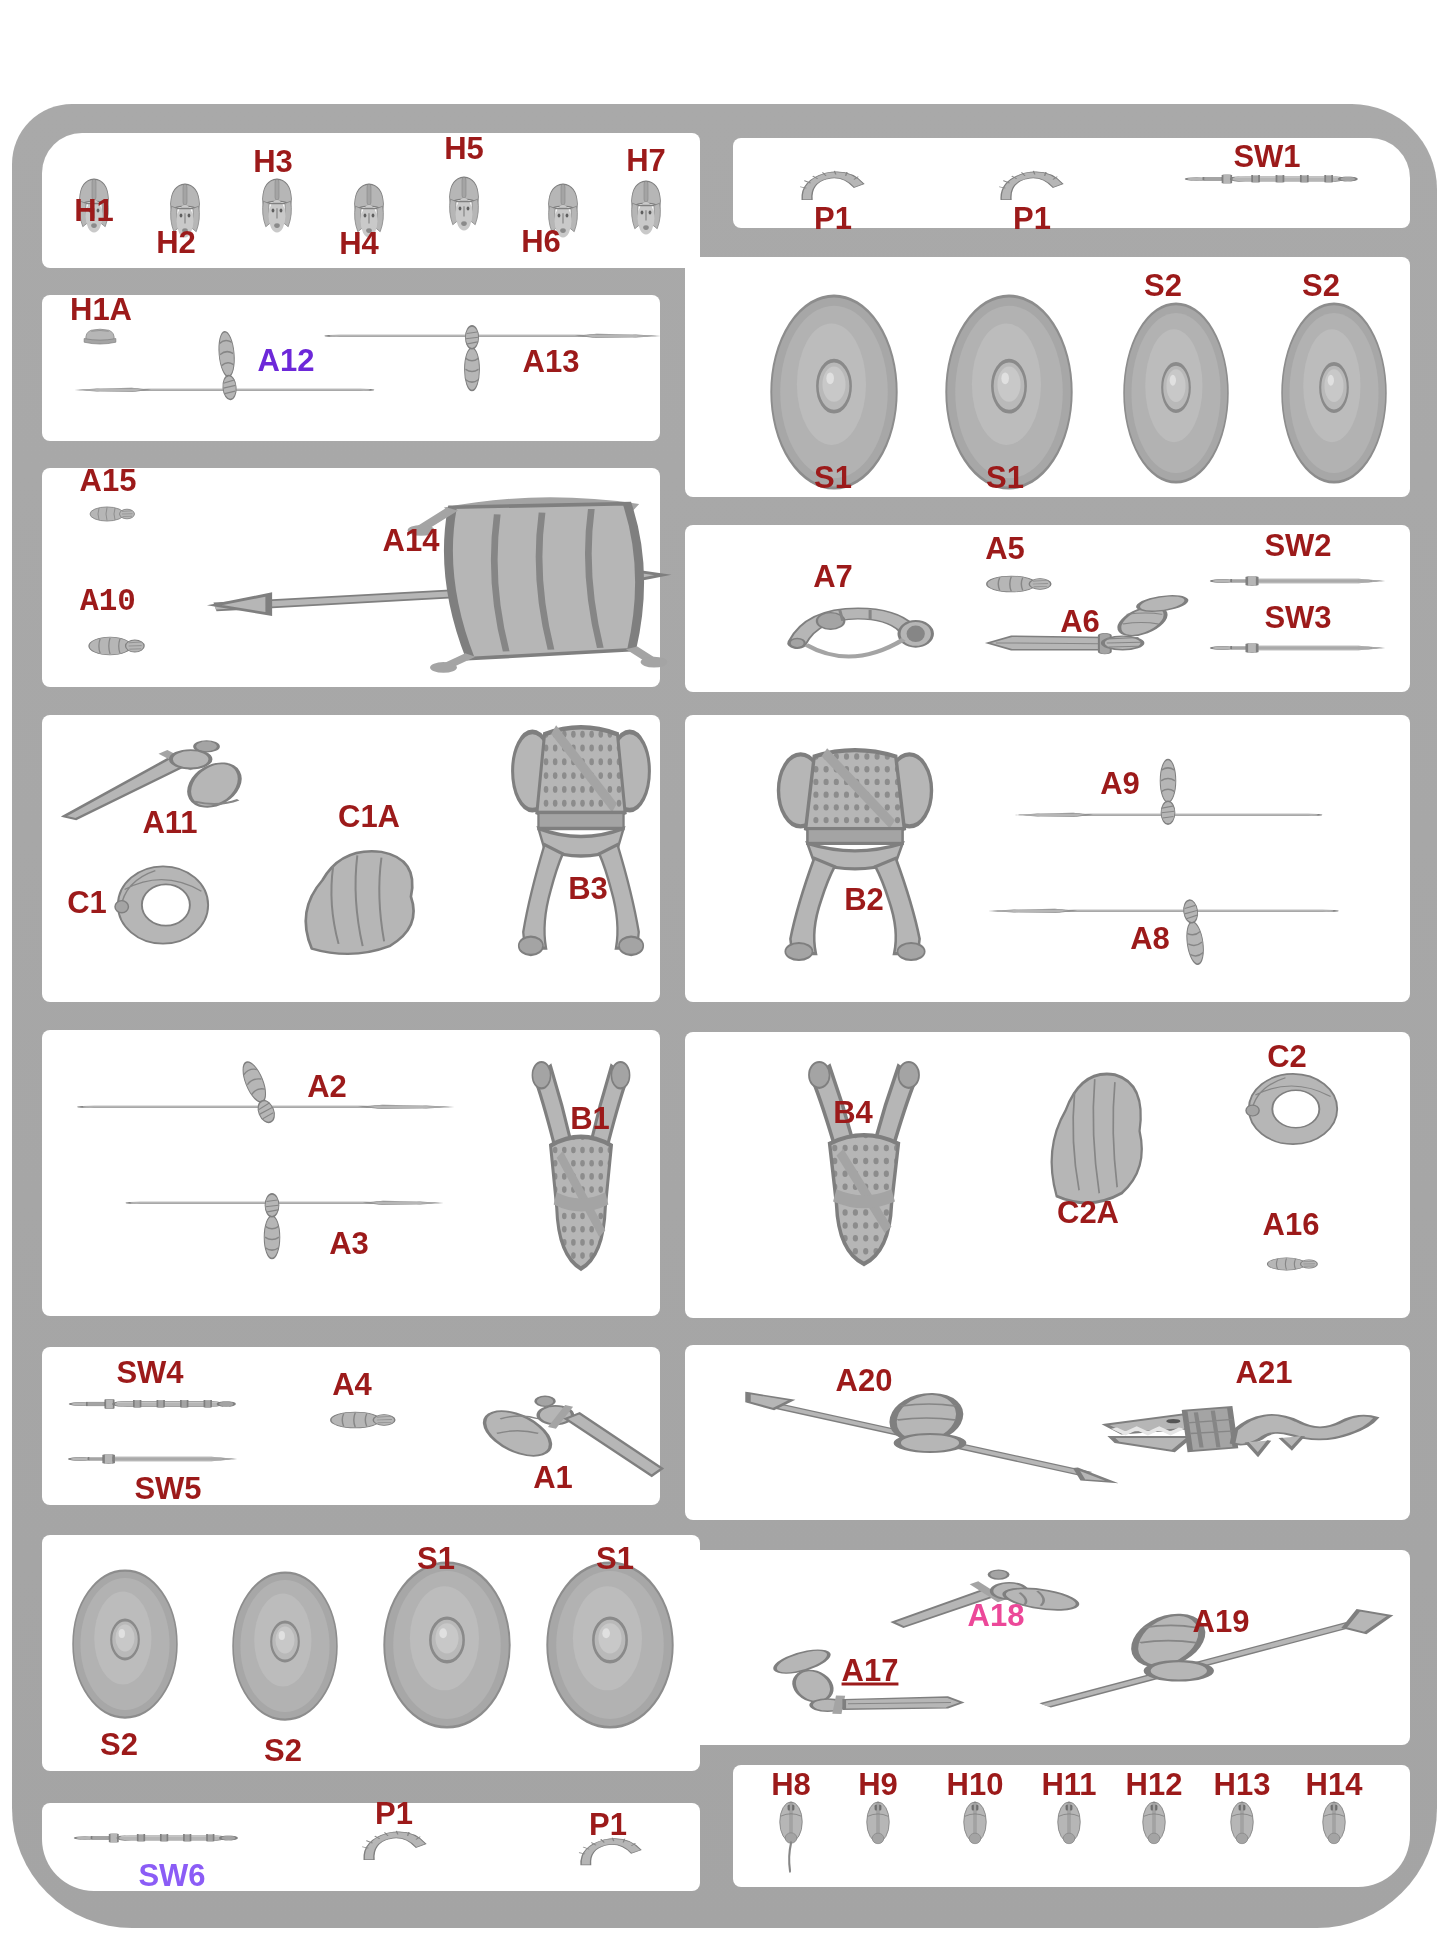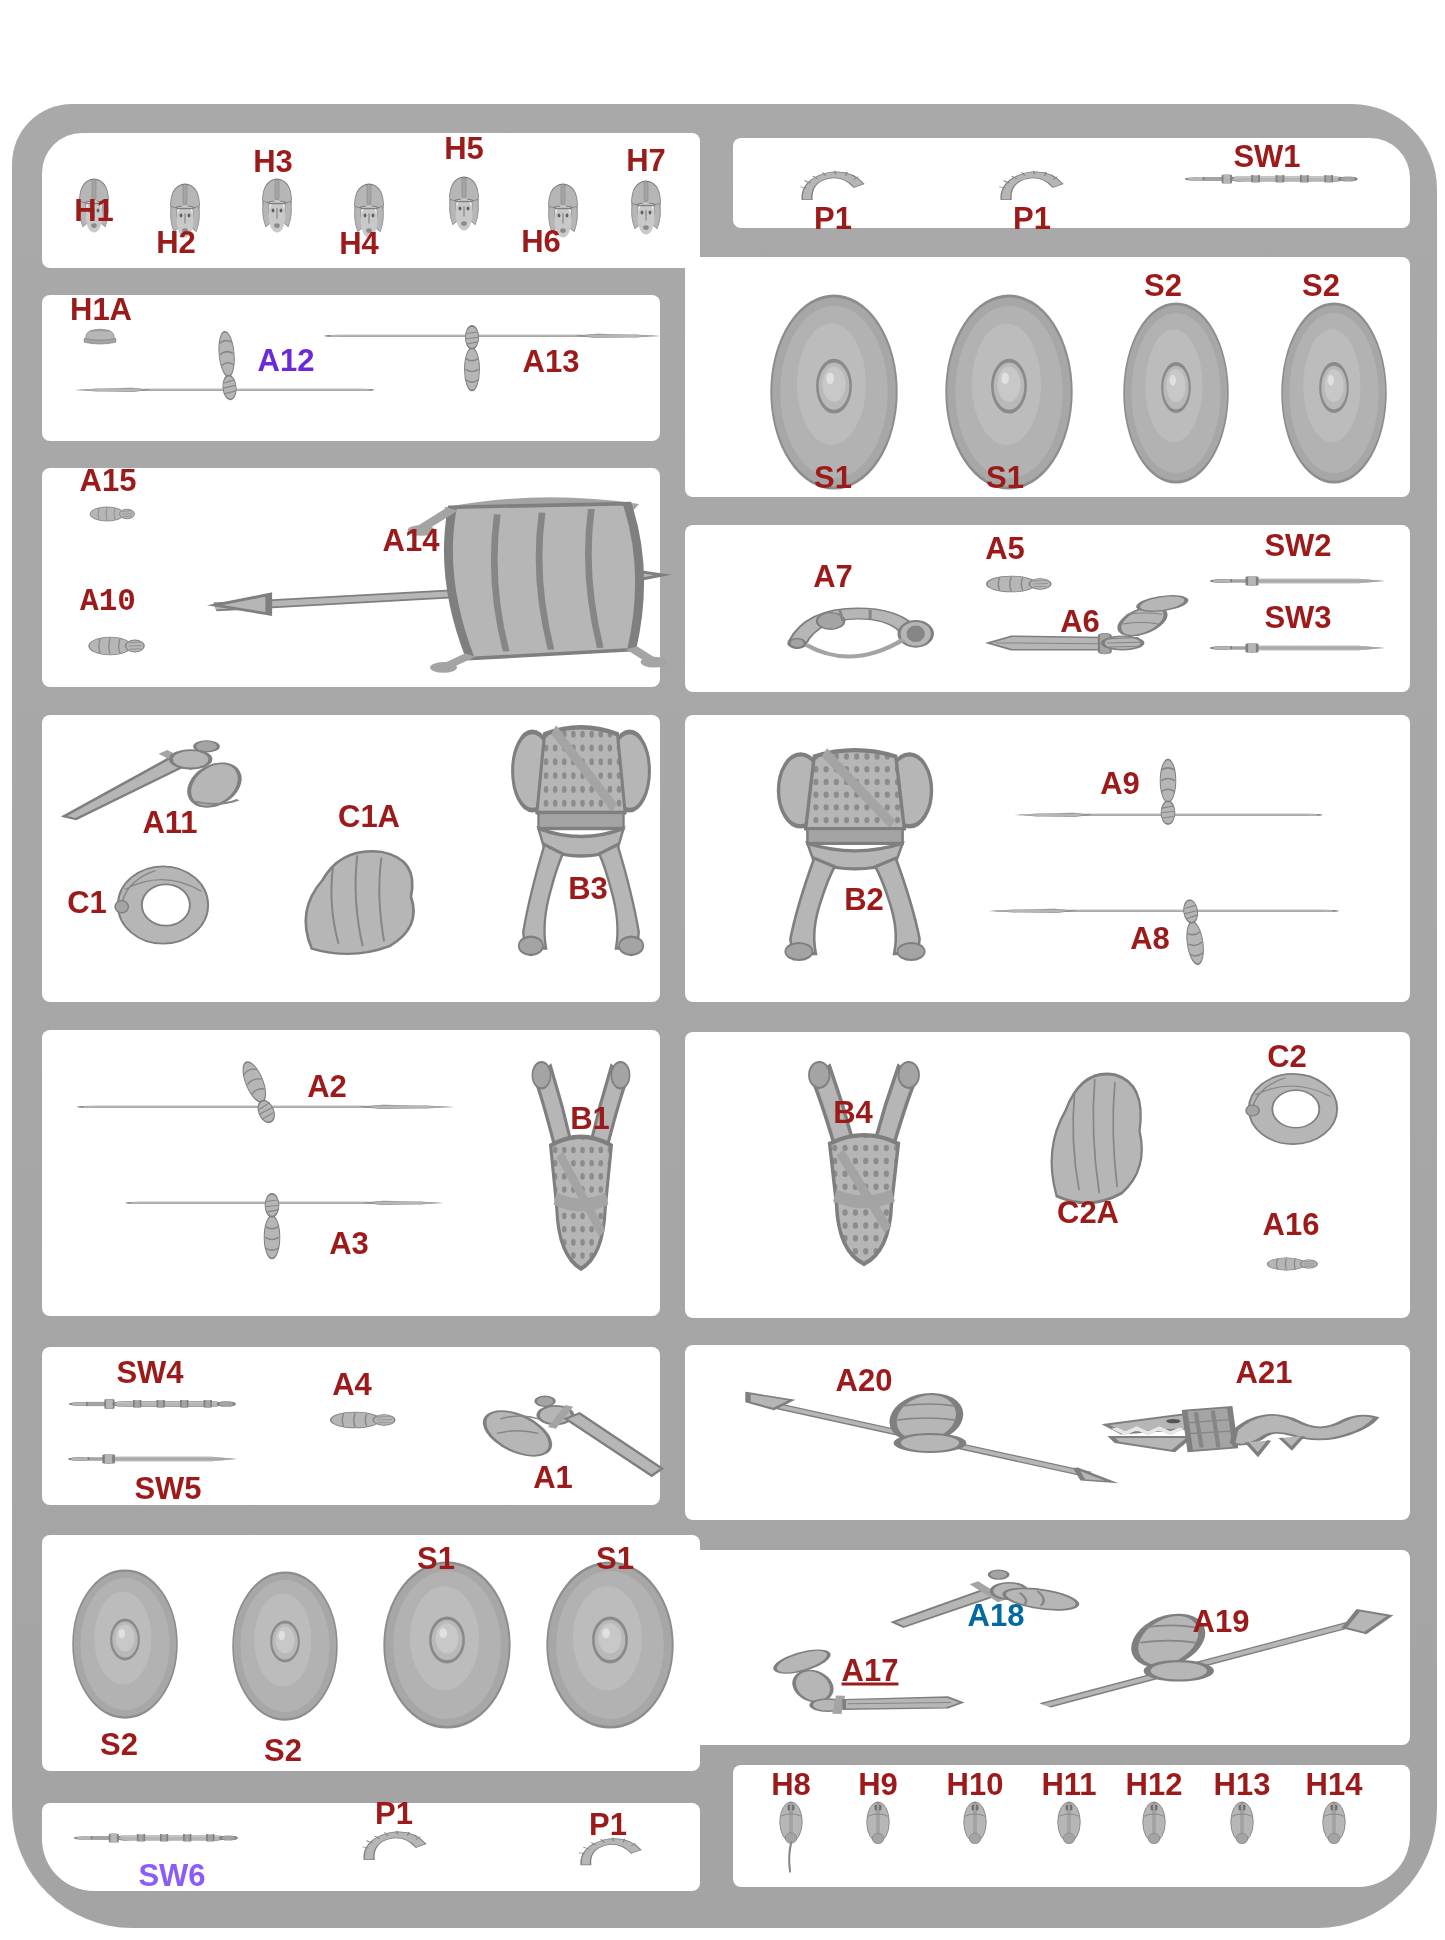--- a/index.html
+++ b/index.html
@@ -993,21 +993,21 @@
       <div class="part" style="left: 1038px; top: 1606px; width: 352px; height: 108px;">
         <svg viewBox="0 0 100 100" preserveAspectRatio="none">
    <path d="M2,92 L90,16" stroke="#7f7f7f" stroke-width="5"></path>
    <path d="M2,92 L90,16" stroke="#b6b6b6" stroke-width="3"></path>
    <polygon points="87,20 91,4 100,9 93,25" fill="#b6b6b6" stroke="#7f7f7f" stroke-width="1.5"></polygon>
    <ellipse cx="37" cy="32" rx="9" ry="24" fill="#b6b6b6" stroke="#7f7f7f" stroke-width="2" transform="rotate(8 37 32)"></ellipse>
    <circle cx="40" cy="60" r="9" fill="#b6b6b6" stroke="#7f7f7f" stroke-width="2"></circle>
    <path d="M30,20 Q38,16 45,20 M29,34 Q37,30 45,34" stroke="#868686" stroke-width="1.5" fill="none"></path>
         </svg>
       </div>
-      <span class="plabel" style="left: 996px; top: 1615px; color: #0369a1;">A18</span>
+      <span class="plabel" style="left: 996px; top: 1615px; color: #ec4899;">A18</span>
       <span class="plabel" style="left: 870px; top: 1670px; color: rgb(156, 26, 26); text-decoration: underline;">A17</span>
       <span class="plabel" style="left: 1221px; top: 1621px; color: rgb(156, 26, 26);">A19</span>
       <div class="panel" style="left: 42px; top: 1803px; width: 658px; height: 88px; background: rgb(255, 255, 255); border-radius: 8px 8px 8px 52px;"></div>
       <div class="part" style="left: 75px; top: 1825px; width: 165px; height: 26px;">
         <svg viewBox="0 0 100 100" preserveAspectRatio="none">
    <circle cx="6" cy="50" r="6" fill="#b6b6b6" stroke="#7f7f7f" stroke-width="1.5"></circle>
    <rect x="10" y="43" width="11" height="14" fill="#a4a4a4" stroke="#7f7f7f" stroke-width="1"></rect>
    <rect x="21" y="33" width="5" height="34" rx="2" fill="#b6b6b6" stroke="#7f7f7f" stroke-width="1"></rect>
    <rect x="26" y="40" width="64" height="20" rx="8" fill="#b6b6b6" stroke="#7f7f7f" stroke-width="1.5"></rect>
    <path d="M28,45 L88,45" stroke="#c9c9c9" stroke-width="3"></path>

